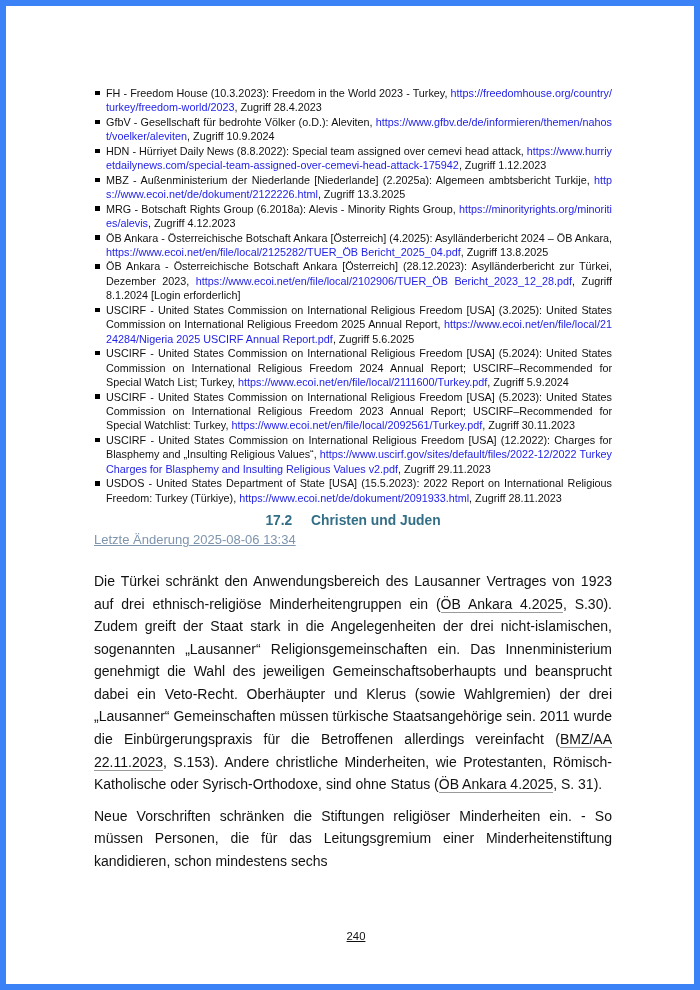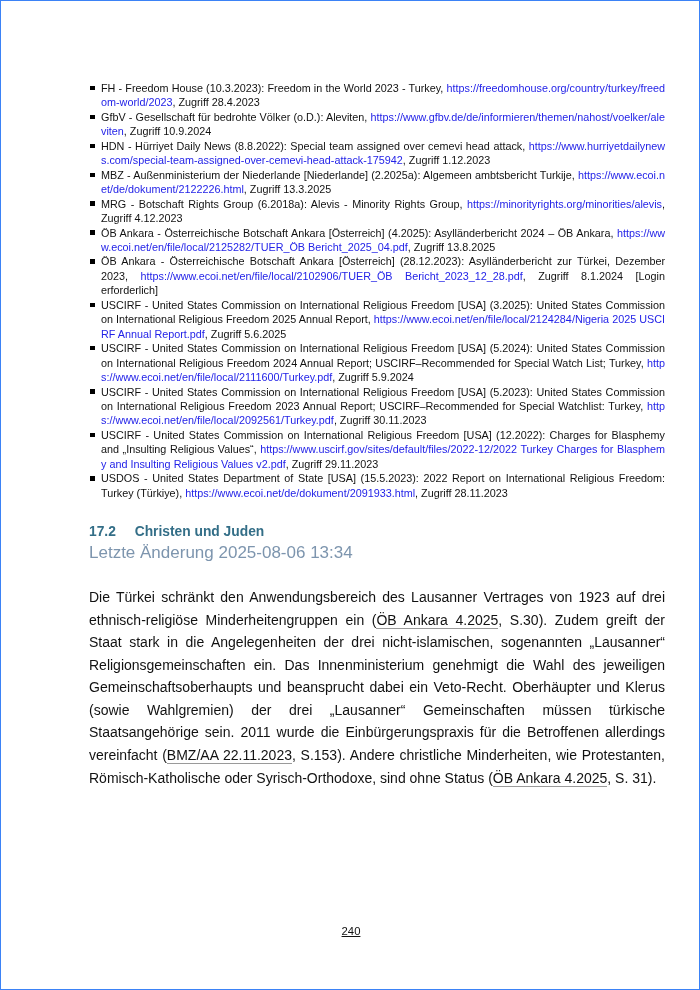--- a/index.html
+++ b/index.html
@@ -1,22 +1,22 @@
 <!DOCTYPE html>
 <html lang="de"><head>
 <meta charset="utf-8">
 <style>
   html, body { margin: 0; padding: 0; background: #ffffff; }
   .page {
     position: relative;
     width: 700px; height: 990px;
     box-sizing: border-box;
     background: #ffffff;
-    border: 1px solid #3b82f6;
-    padding: 80px 34px 0 88px;
+    border: 6px solid #3b82f6;
+    padding: 80px 82px 0 88px;
     font-family: "Liberation Sans", sans-serif;
     color: #111111;
     overflow: hidden;
   }
   ul.sources {
     list-style: none;
     margin: 0; padding: 0;
     font-size: 10.8px;
     line-height: 14.45px;
     text-align: justify;
@@ -32,29 +32,31 @@
     width: 4.5px; height: 4.5px;
     background: #000000;
   }
   a.lnk {
     color: #2323e8;
     text-decoration: none;
     word-break: break-all;
     cursor: pointer;
   }
   h2.section-heading {
-    margin: 24px 0 4px 0;
+    margin: 8px 0 4px 0;
     font-size: 13.8px;
     font-weight: bold;
     color: #336e87;
+    text-align: center;
   }
   h2.section-heading .num { margin-right: 15px; }
   .last-change {
-    font-size: 17px;
+    font-size: 13px;
     color: #7d95ae;
+    text-decoration: underline;
   }
   .body-text {
     margin-top: 23px;
     font-size: 14px;
     line-height: 22.55px;
     text-align: justify;
   }
   .body-text p { margin: 0 0 9px 0; }
   .ref {
     border-bottom: 1px solid #9a9a9a;
@@ -92,17 +94,18 @@
 
   <h2 class="section-heading">
     <span class="num">17.2</span>
     <span>Christen und Juden</span>
   </h2>
 
   <div class="last-change">Letzte Änderung 2025-08-06 13:34</div>
 
   <div class="body-text">
       <p>Die Türkei schränkt den Anwendungsbereich des Lausanner Vertrages von 1923 auf drei ethnisch-religiöse Minderheitengruppen ein (<span class="ref">ÖB Ankara 4.2025</span>, S.30). Zudem greift der Staat stark in die Angelegenheiten der drei nicht-islamischen, sogenannten „Lausanner“ Religionsgemeinschaften ein. Das Innenministerium genehmigt die Wahl des jeweiligen Gemeinschaftsoberhaupts und beansprucht dabei ein Veto-Recht. Oberhäupter und Klerus (sowie Wahlgremien) der drei „Lausanner“ Gemeinschaften müssen türkische Staatsangehörige sein. 2011 wurde die Einbürgerungspraxis für die Betroffenen allerdings vereinfacht (<span class="ref">BMZ/AA 22.11.2023</span>, S.153). Andere christliche Minderheiten, wie Protestanten, Römisch-Katholische oder Syrisch-Orthodoxe, sind ohne Status (<span class="ref">ÖB Ankara 4.2025</span>, S. 31).</p>
+      <p>Neue Vorschriften schränken die Stiftungen religiöser Minderheiten ein. - So müssen Personen, die für das Leitungsgremium einer Minderheitenstiftung kandidieren, schon mindestens sechs</p>
     </div>
 
   <div class="page-number">240</div>
 
 </div>
 
 </body></html>

